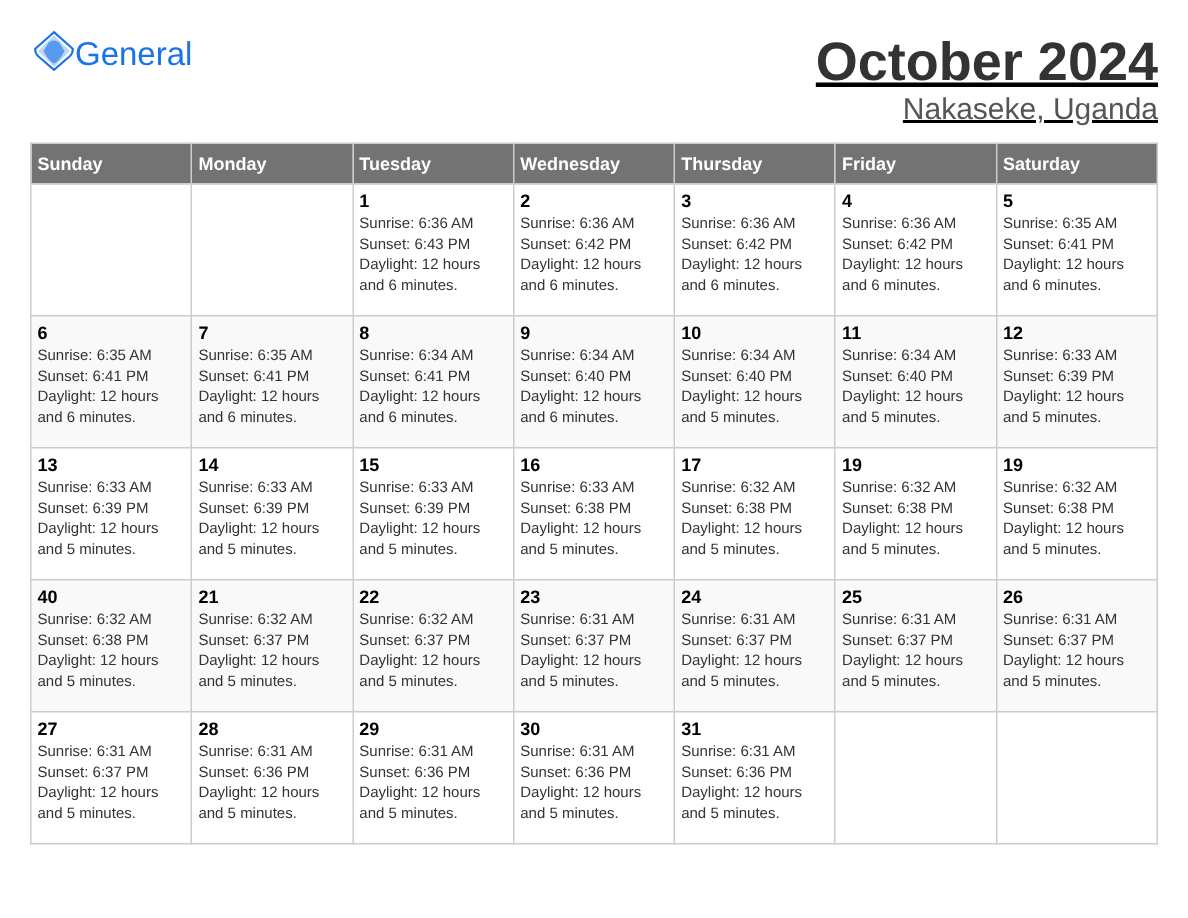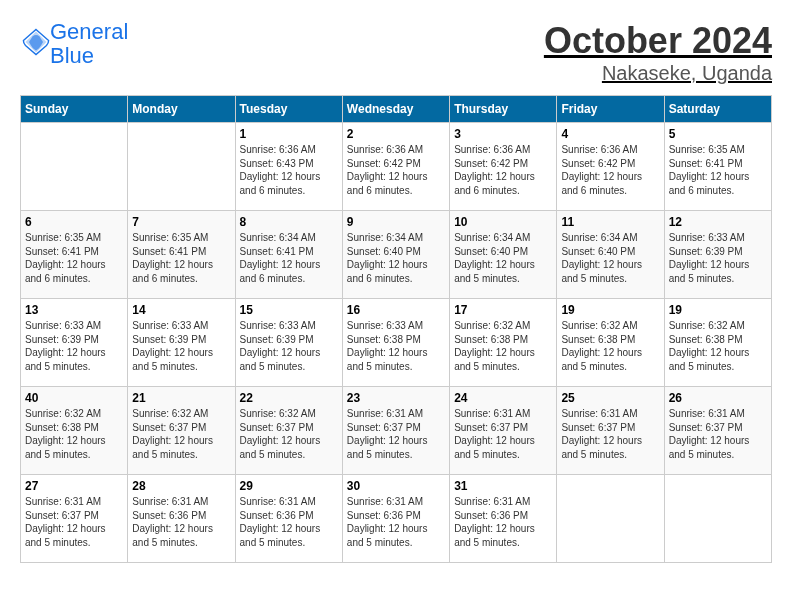--- a/index.html
+++ b/index.html
@@ -46,21 +46,21 @@
     .location {
       font-size: 20px;
       color: #555;
     }
     table {
       width: 100%;
       border-collapse: collapse;
       font-size: 11px;
     }
     thead tr th {
-      background-color: #0369a1;
+      background-color: #737373;
       color: #fff;
       padding: 6px 4px;
       text-align: left;
       font-size: 12px;
       font-weight: bold;
       border: 1px solid #ccc;
     }
     tbody tr td {
       border: 1px solid #ccc;
       vertical-align: top;
@@ -97,21 +97,20 @@
   <div class="logo">
     <div>
       <svg class="logo-icon" viewBox="0 0 40 40">
         <path d="M20 5 L35 20 L20 35 L5 20 Z" fill="#1a73e8" opacity="0.3"></path>
         <path d="M20 2 L38 18 Q38 22 35 25 L20 38 L5 25 Q2 22 2 18 Z" fill="none" stroke="#1a73e8" stroke-width="2"></path>
         <path d="M15 12 Q20 8 25 12 L30 20 Q25 30 20 32 Q15 30 10 20 Z" fill="#1a73e8" opacity="0.6"></path>
       </svg>
     </div>
     <div class="logo-text">
       <div><span>General</span></div>
-      <div style="color:#1a73e8;">Blue</div>
     </div>
   </div>
   <div class="title-block">
     <div class="month-title">October 2024</div>
     <div class="location">Nakaseke, Uganda</div>
   </div>
 </div>
 
 <table>
   <thead>

